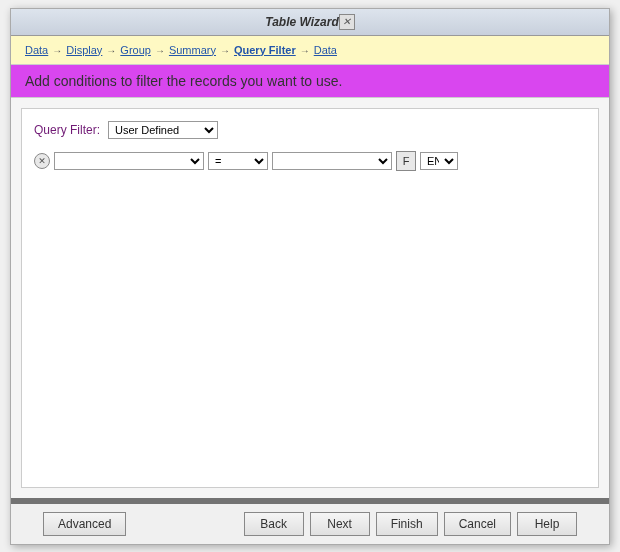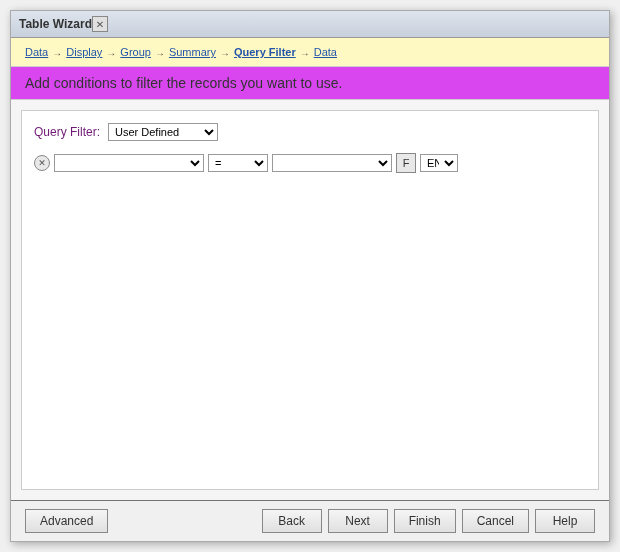--- a/index.html
+++ b/index.html
@@ -17,22 +17,23 @@
       width: 600px;
       background: #f5f5f5;
       border: 1px solid #aaa;
       box-shadow: 2px 2px 8px rgba(0,0,0,0.3);
     }
     .title-bar {
       background: linear-gradient(to bottom, #dde4ed, #c8d0dc);
       border-bottom: 1px solid #999;
       padding: 5px 8px;
       display: flex;
-      justify-content: flex-start;
-      align-items: center;
+      justify-content: center;
+      align-items: center;
+      font-style: italic;
     }
     .title-bar-text {
       font-size: 12px;
       font-weight: bold;
       color: #333;
     }
     .title-bar-close {
       width: 16px;
       height: 16px;
       background: #e0e0e0;
@@ -145,22 +146,22 @@
       display: flex;
       align-items: center;
       justify-content: center;
       color: #333;
     }
     .end-select {
       width: 38px;
     }
     .footer {
       background: #f0f0f0;
-      border-top: 1px solid #737373;
-      padding: 8px 14px;
+      border-top: 6px solid #737373;
+      padding: 8px 32px;
       display: flex;
       justify-content: space-between;
       align-items: center;
     }
     .footer-left {
       display: flex;
       gap: 6px;
     }
     .footer-right {
       display: flex;

